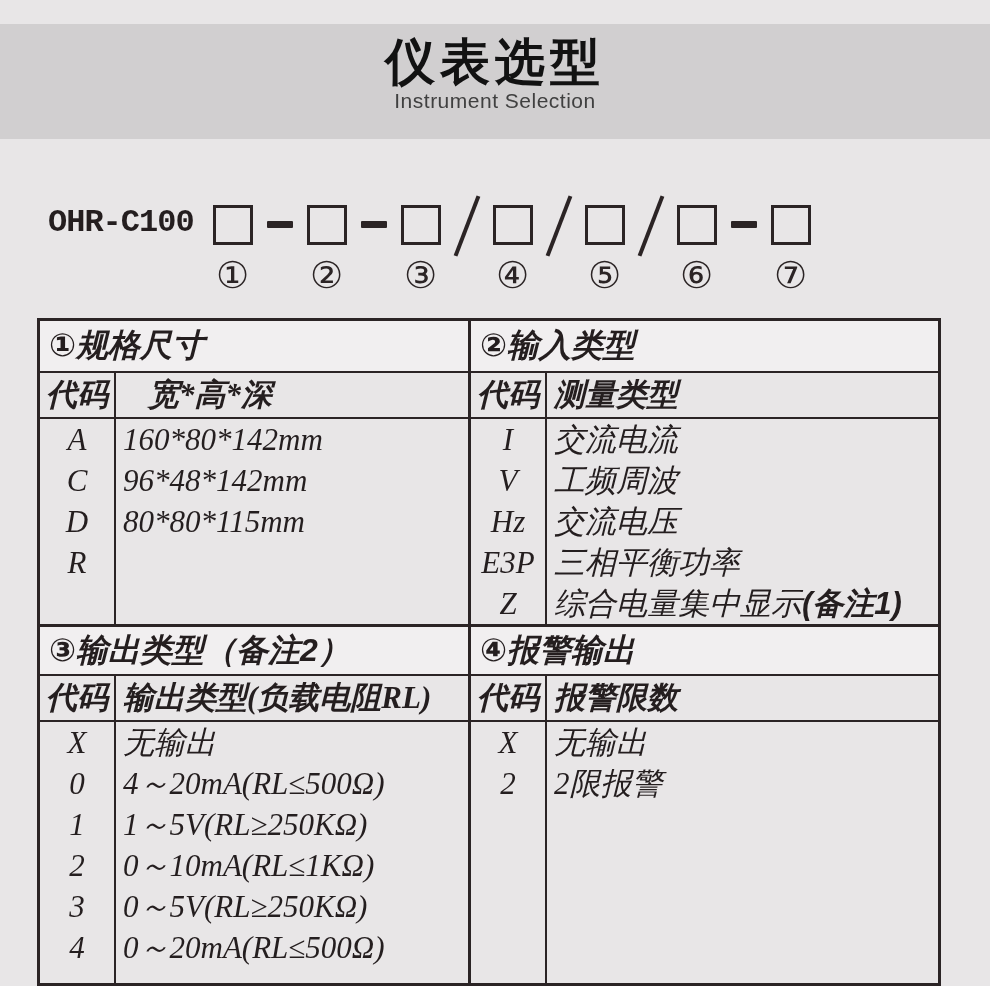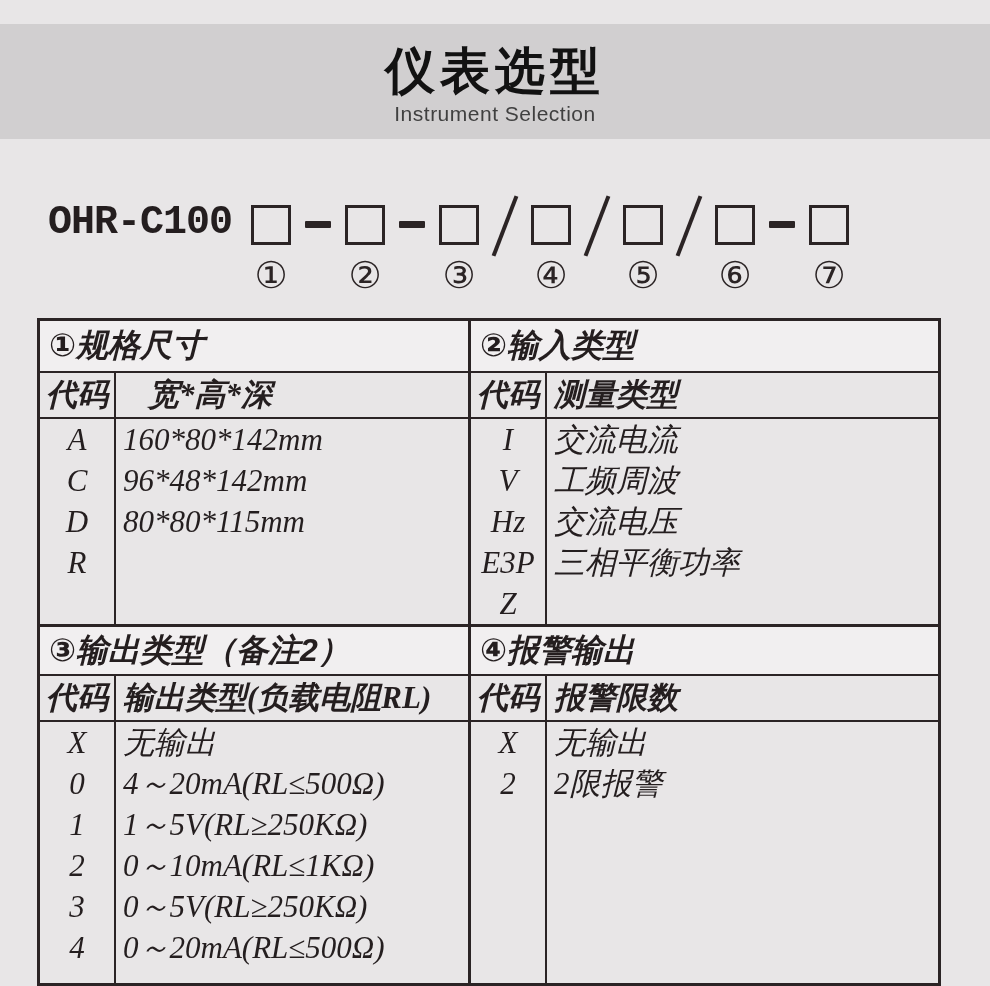--- a/index.html
+++ b/index.html
@@ -11,38 +11,38 @@
     color:#241e1f;
     font-family:"Liberation Serif","DejaVu Serif",serif;
   }
 
   
   .title-band {
     position:absolute; top:24px; left:0; width:990px; height:115px;
     background:#d1cfd0; text-align:center;
   }
   .doc-title {
-    padding-top:24px;
-    font-family:Liberation Mono, monospace;
+    padding-top:11px;
+    font-family:Liberation Serif, serif;
     font-weight:700; font-size:50px; line-height:54px;
     letter-spacing:5px; color:#121212;
   }
   .doc-subtitle {
     font-family:"Liberation Sans","DejaVu Sans",sans-serif;
     font-size:21px; line-height:24px; color:#404040; letter-spacing:0.5px;
   }
 
   
   .model-line {
     position:absolute; top:198px; left:48px;
     display:flex; align-items:flex-start;
   }
   .model-prefix {
     font-family:"Liberation Mono","DejaVu Sans Mono",monospace;
-    font-weight:700; font-size:40px; line-height:50px;
+    font-weight:700; font-size:32px; line-height:50px;
     letter-spacing:-1px; margin-right:16px; color:#241e1f;
   }
   .slot { width:46px; display:flex; flex-direction:column; align-items:center; }
   .box {
     width:40px; height:40px; margin-top:7px;
     border:3px solid #2b2425; background:transparent;
   }
   .circ {
     margin-top:11px; font-size:37px; line-height:40px;
     font-family:"DejaVu Sans",sans-serif; color:#2b2425;
@@ -221,20 +221,21 @@
         <div class="cell">V</div>
         <div class="cell">Hz</div>
         <div class="cell">E3P</div>
         <div class="cell">Z</div>
       </div>
       <div class="vcol">
         <div class="cell">交流电流</div>
         <div class="cell">工频周波</div>
         <div class="cell">交流电压</div>
         <div class="cell">三相平衡功率</div>
+        <div class="cell"><span>综合电量集中显示</span><span class="note">(备注1)</span></div>
       </div>
     </div>
 
     <div class="sec-head mid">④报警输出</div>
     <div class="colhead">
       <div class="ccol">代码</div>
       <div class="vcol">报警限数</div>
     </div>
     <div class="dbody grow">
       <div class="ccol">

